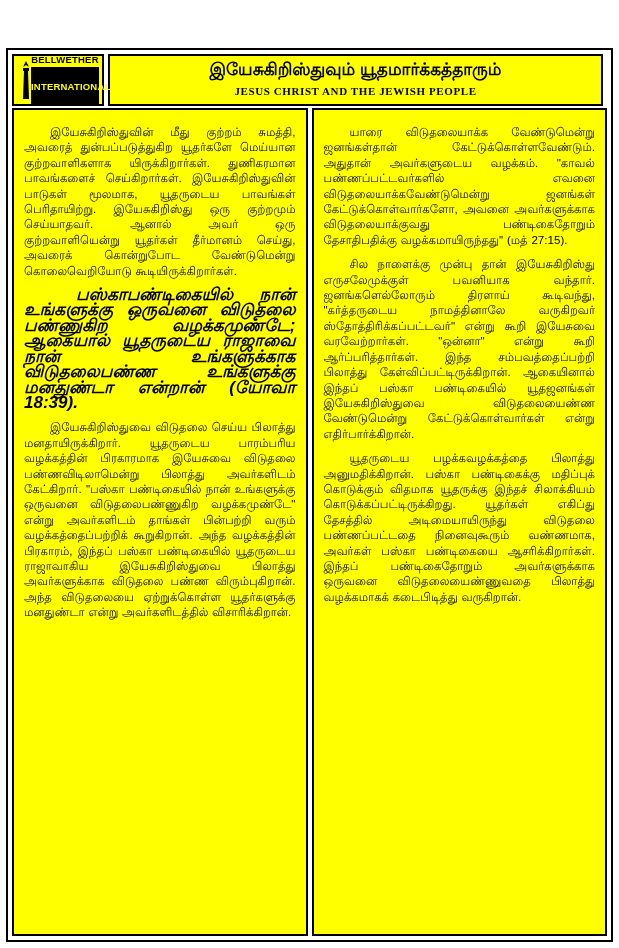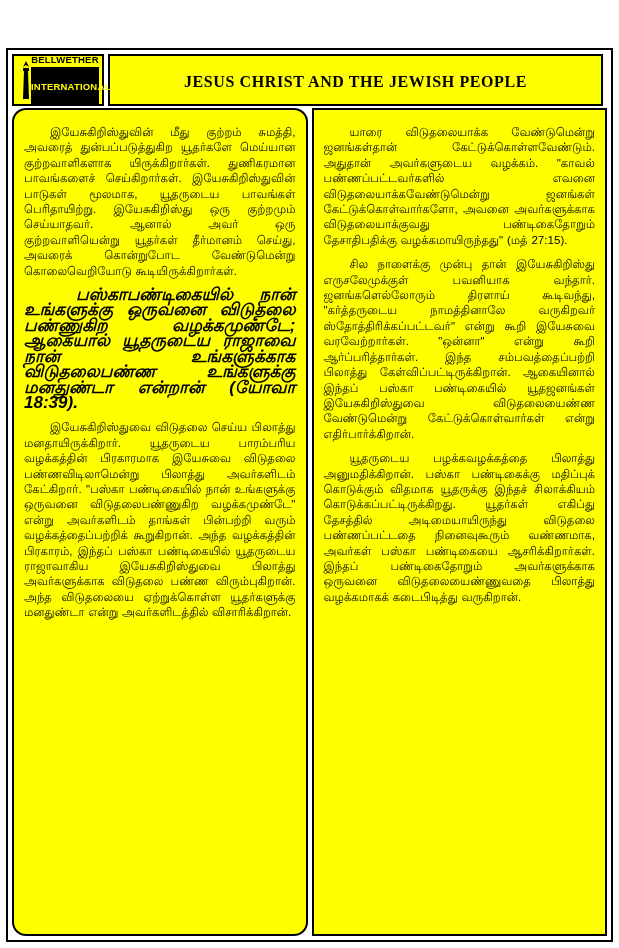--- a/index.html
+++ b/index.html
@@ -94,21 +94,21 @@
   }
   .title-ta {
     font-size: 17px;
     font-weight: bold;
     color: #000000;
     line-height: 20px;
     text-align: center;
   }
   .title-en {
     font-family: "Liberation Serif", serif;
-    font-size: 16px;
+    font-size: 11px;
     font-weight: bold;
     color: #000000;
     letter-spacing: 0.6px;
     line-height: 19px;
     margin-top: 2px;
     text-align: center;
   }
   
   .body-wrap {
     display: flex;
@@ -117,21 +117,21 @@
     height: calc(100% - 58px);
   }
   .col {
     background: #ffff00;
     border: 2px solid #000000;
     box-sizing: border-box;
     padding: 14px 10px 10px 10px;
     width: 50%;
     overflow: hidden;
   }
-  .col.left { margin-right: 4px; border-radius: 14px; }
+  .col.left { margin-right: 4px; }
   p.para {
     margin: 0 0 9px 0;
     font-size: 11.6px;
     line-height: 15.4px;
     color: #000000;
     text-align: justify;
     text-indent: 26px;
     text-justify: inter-word;
     word-spacing: 0.5px;
   }
@@ -167,20 +167,21 @@
           <path d="M5 7 h6 v3 h-6 z" fill="#000"></path>
           <path d="M6 10 h4 l1 28 h-6 z" fill="#000"></path>
         </svg>
         <div class="logo-stack">
           <div class="logo-line">BELLWETHER</div>
           <div class="logo-line band">INTERNATIONAL</div>
         </div>
       </div>
 
       <div class="title-box">
+        <div class="title-ta">இயேசுகிறிஸ்துவும் யூதமார்க்கத்தாரும்</div>
         <div class="title-en">JESUS CHRIST AND THE JEWISH PEOPLE</div>
       </div>
 
 
     </div>
 
     <div class="body-wrap">
 
       <div class="col left">
         <p class="para">இயேசுகிறிஸ்துவின் மீது குற்றம் சுமத்தி, அவரைத் துன்பப்படுத்துகிற யூதர்களே மெய்யான குற்றவாளிகளாக யிருக்கிறார்கள். துணிகரமான பாவங்களைச் செய்கிறார்கள். இயேசுகிறிஸ்துவின் பாடுகள் மூலமாக, யூதருடைய பாவங்கள் பெரிதாயிற்று. இயேசுகிறிஸ்து ஒரு குற்றமும் செய்யாதவர். ஆனால் அவர் ஒரு குற்றவாளியென்று யூதர்கள் தீர்மானம் செய்து, அவரைக் கொன்றுபோட வேண்டுமென்று கொலைவெறியோடு கூடியிருக்கிறார்கள்.</p>

